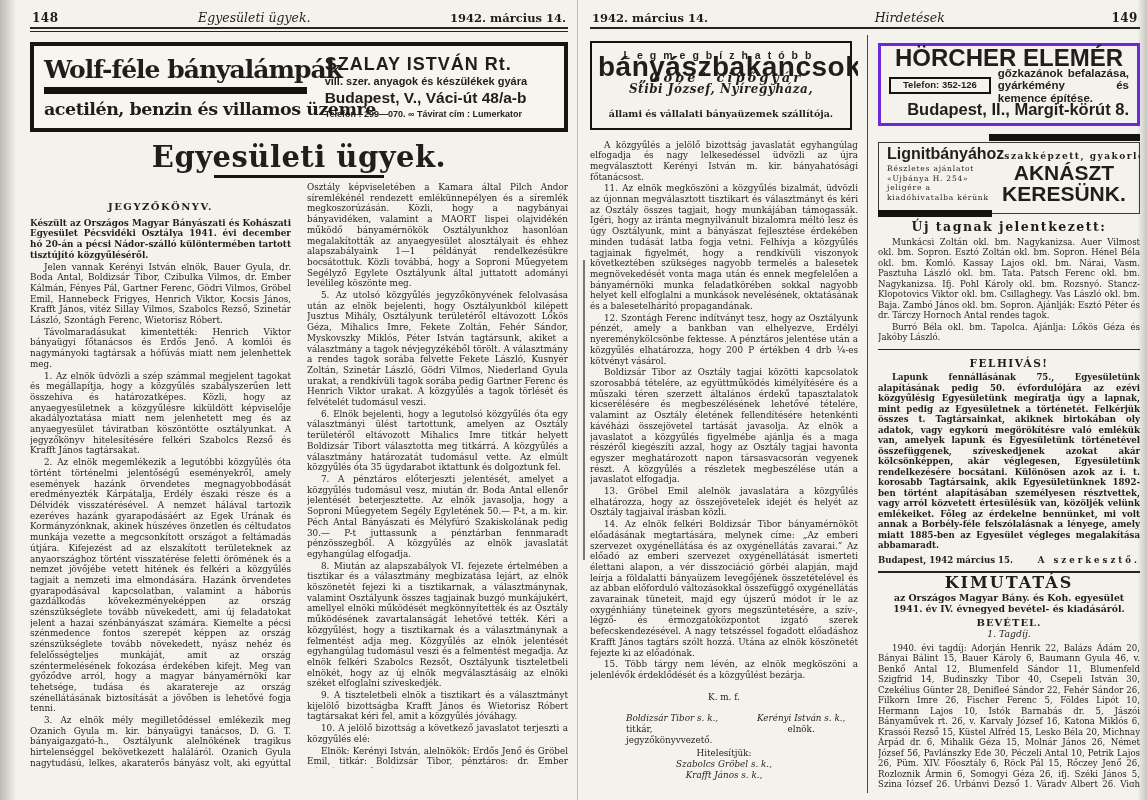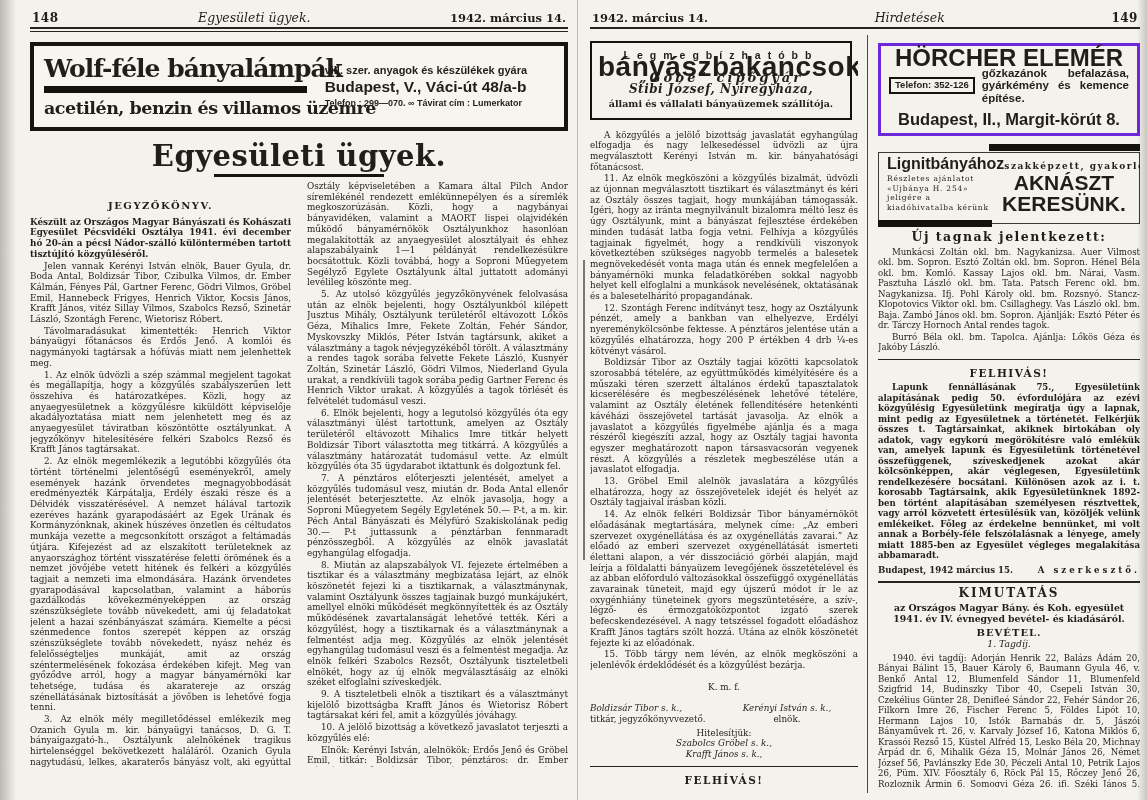--- a/index.html
+++ b/index.html
@@ -57,58 +57,58 @@
   .rp-col1{width:268px;font-size:8.8px;line-height:10.7px;text-align:justify;overflow:hidden;height:752px;}
   .rp-col2{width:262px;font-size:8.6px;line-height:10.5px;text-align:justify;overflow:hidden;height:752px;}
   .rp-col1 p,.rp-col2 p{margin:0 0 1px;text-indent:14px;}
 
   
   .gobe{border:2px solid #14120d;padding:7px 6px 8px;text-align:center;margin:6px 6px 10px 0;}
   .gobe .g1{font-size:10.5px;font-weight:bold;letter-spacing:7px;font-family:"Liberation Sans",sans-serif;}
   .gobe .g2{font-size:28px;font-weight:bold;font-family:"Liberation Sans",sans-serif;letter-spacing:.5px;margin-top:1px;}
   .gobe .g3{font-size:13px;font-weight:bold;font-style:italic;letter-spacing:3px;margin-top:1px;}
   .gobe .g4{font-size:12px;font-weight:bold;font-style:italic;letter-spacing:.5px;}
-  .gobe .g5{font-size:9.5px;font-weight:bold;margin-top:4px;}
+  .gobe .g5{font-size:9.5px;font-weight:bold;margin-top:14px;}
 
   
   .horcher{border:3px solid #6d28d9;padding:7px 8px 8px;margin-top:8px;}
   .h-name{font-family:"Liberation Sans",sans-serif;font-weight:bold;font-size:24px;text-align:center;white-space:nowrap;}
   .h-row{display:flex;gap:7px;align-items:center;margin-top:3px;}
-  .h-phone{border:2px solid #14120d;font-size:9.5px;font-weight:bold;padding:1px 4px;font-family:"Liberation Sans",sans-serif;white-space:nowrap;}
+  .h-phone{border:2px solid #14120d;font-size:9.5px;font-weight:bold;padding:1px 12px;font-family:"Liberation Sans",sans-serif;white-space:nowrap;}
   .h-serv{font-size:11.5px;font-weight:bold;font-family:"Liberation Sans",sans-serif;line-height:12.5px;}
-  .h-addr{font-size:16.5px;font-weight:bold;font-family:"Liberation Sans",sans-serif;text-align:center;margin-top:10px;white-space:nowrap;}
+  .h-addr{font-size:16.5px;font-weight:bold;font-family:"Liberation Sans",sans-serif;text-align:right;margin-top:0;white-space:nowrap;}
 
   
   .lignit{position:relative;border:1px solid #3c3930;padding:6px 8px 9px;margin-top:16px;}
   .lignit .bar-top{position:absolute;top:-9px;right:-1px;width:58%;height:7px;background:#14120d;}
   .lignit .bar-bot{position:absolute;bottom:-4px;left:-1px;width:44%;height:7px;background:#14120d;}
   .l-row1{display:flex;justify-content:flex-start;align-items:baseline;}
   .l-name{font-family:"Liberation Sans",sans-serif;font-weight:bold;font-size:16px;white-space:nowrap;}
   .l-qual{font-size:9px;font-weight:bold;letter-spacing:1.5px;white-space:nowrap;}
   .l-row2{display:flex;justify-content:space-between;align-items:center;margin-top:1px;gap:6px;}
   .l-contact{font-size:7.5px;letter-spacing:.8px;line-height:9.5px;width:42%;text-align:left;}
   .l-pos{font-family:"Liberation Sans",sans-serif;font-weight:bold;font-size:21px;line-height:21px;text-align:center;width:55%;}
 
   
   .c-title{text-align:center;font-weight:bold;letter-spacing:1.5px;margin:8px 0 4px;text-indent:0;}
   .nt-title{font-size:12.5px;}
   .f-title{font-size:10.5px;}
   .bold-p{font-weight:bold;}
   .kmf{text-align:center;margin:11px 0;text-indent:0 !important;}
-  .sigs{display:flex;justify-content:flex-start;margin-top:2px;}
+  .sigs{display:flex;justify-content:space-between;margin-top:2px;margin-left:36px;}
   .sig .nm{font-style:italic;}
   .sig{width:49%;}
   .sig.r{text-align:center;}
   .attest{text-align:center;margin-top:3px;}
   .attest .it{font-style:italic;}
   .hrule{border-top:1.5px solid #26241f;margin:6px 0 5px;}
   .hrule.thick{border-top:2.5px solid #26241f;}
   .dateline{display:flex;justify-content:space-between;font-weight:bold;margin-top:4px;}
   .signer-sp{letter-spacing:3px;font-weight:bold;}
-  .kim-title{text-align:center;font-weight:bold;font-size:12px;letter-spacing:2px;margin:4px 0 3px;}
+  .kim-title{text-align:center;font-weight:bold;font-size:16px;letter-spacing:2px;margin:4px 0 3px;}
   .kim-sub{text-align:center;font-weight:bold;font-size:9.3px;line-height:11px;margin-bottom:4px;}
   .bev-h{text-align:center;font-weight:bold;font-size:10px;letter-spacing:1px;margin:3px 0 1px;}
   .bev-s{text-align:center;font-style:italic;font-size:9.3px;margin-bottom:3px;}
 </style>
 </head>
 <body>
 
 <div class="edge-l"></div>
 <div class="edge-r"></div>
 <div class="gutter"></div>
@@ -122,20 +122,21 @@
   </div>
   <div class="head-rule"></div>
 
   <div class="wolf">
     <div class="wolf-left">
       <div class="wolf-title">Wolf-féle bányalámpák</div>
       <div class="wolf-bar"></div>
       <div class="wolf-sub">acetilén, benzin és villamos üzemre</div>
     </div>
     <div class="wolf-right">
+      <div class="szalay-name">SZALAY ISTVÁN Rt.</div>
       <div class="szalay-l2">vill. szer. anyagok és készülékek gyára</div>
       <div class="szalay-addr">Budapest, V., Váci-út 48/a-b</div>
       <div class="szalay-tel">Telefon : 299—070.  ∞  Távirat cím : Lumerkator</div>
     </div>
   </div>
 
   <div class="section-title">
     <span>Egyesületi ügyek.</span>
     <span class="ul"></span>
   </div>

